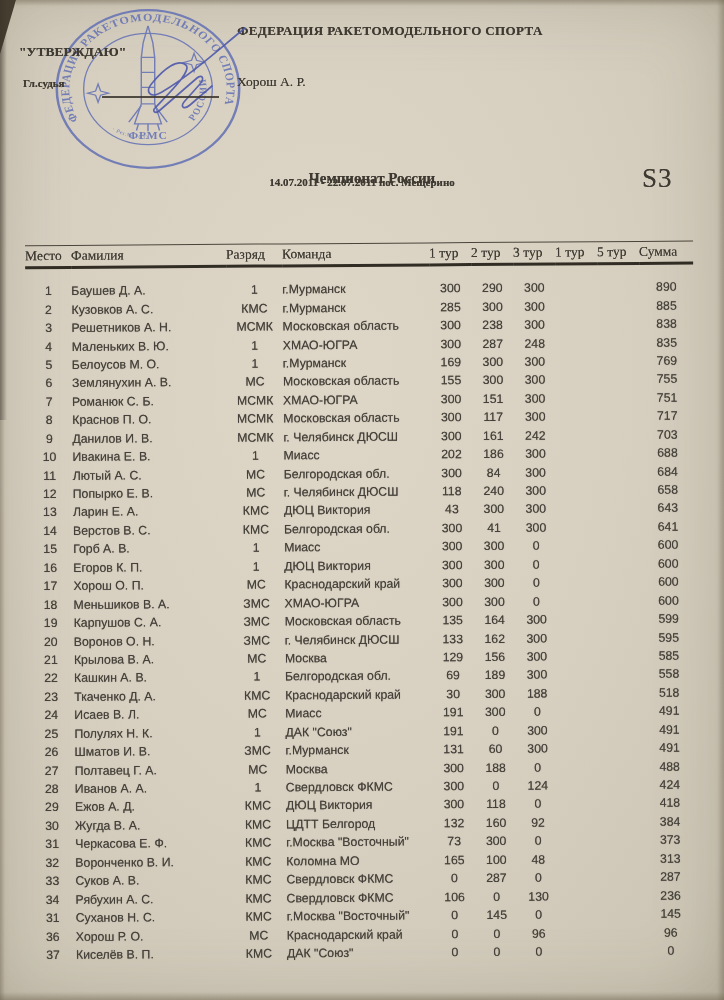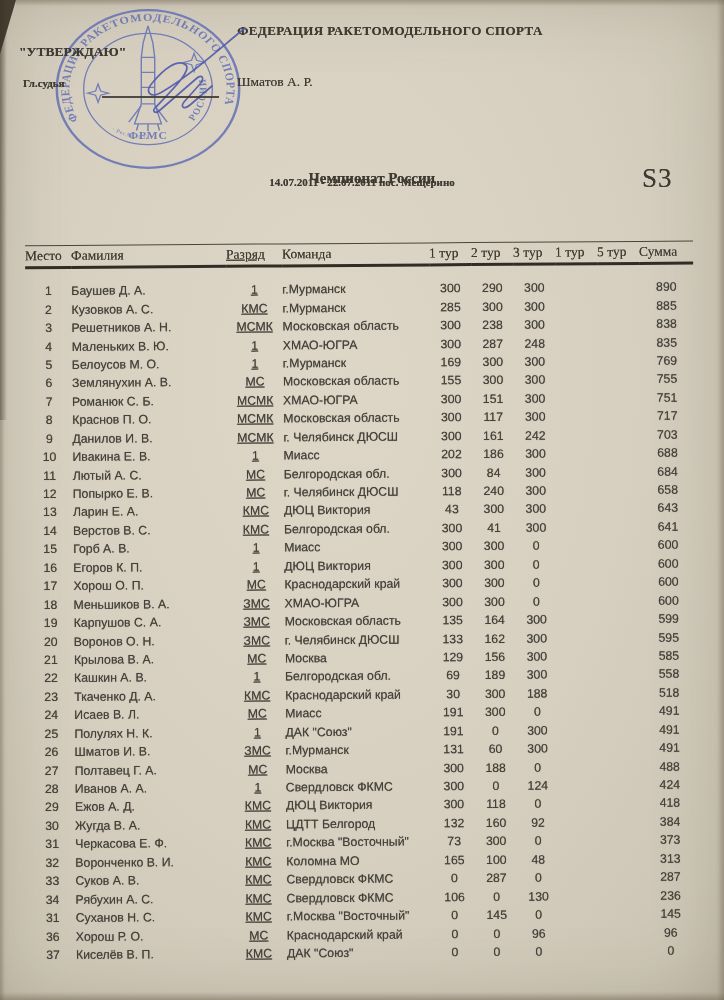--- a/index.html
+++ b/index.html
@@ -72,21 +72,21 @@
     font-family:"Liberation Sans","DejaVu Sans",sans-serif;
     font-size:12.3px;color:#45413a;
     text-shadow:0 0 .7px rgba(72,66,56,.75);
     height:18.45px;padding:0;vertical-align:middle;white-space:nowrap;
   }
   tr.spacer td{height:13px;border:none;}
   .c-place{text-align:center;margin-left:44px;}
   th.c-place{text-align:left;padding-left:2px;}
   .c-name{text-align:left;padding-left:4px;}
   th.c-name{padding-left:0;}
-  .c-rank{text-align:center;text-decoration:underline;}
+  .c-rank{text-align:center;}
   .c-team{text-align:left;padding-left:3px;}
   .c-t1,.c-t2,.c-t3,.c-t4,.c-t5{text-align:center;}
   .c-sum{text-align:center;}
 </style>
 </head>
 <body>
 
 <div class="page">
 
   <div class="shade corner-tl"></div>
@@ -126,21 +126,21 @@
   <svg class="signature" viewBox="0 0 170 115">
     <path fill="none" stroke-width="1.7" stroke-linecap="round" d="M145,10 C118,32 92,56 62,74 C50,81 44,74 53,64
              C64,51 78,40 86,47 C92,53 70,74 55,90
              C52,93 55,96 59,93 L97,60 C102,56 105,60 100,66
              L84,84 C80,89 84,92 90,87 L112,68" stroke="#4e59ab"></path>
   </svg>
 
   <div class="approve ink">"УТВЕРЖДАЮ"</div>
   <div class="judge-label ink">Гл.судья</div>
   <div class="sig-line"></div>
-  <div class="judge-name ink">Шматов А. Р.</div>
+  <div class="judge-name ink">Хорош А. Р.</div>
 
   <div class="subtitle ink">Чемпионат России</div>
   <div class="date-line ink">14.07.2011 - 22.07.2011 пос. Мещерино</div>
   <div class="class-code ink">S3</div>
 
   <table class="results">
     <colgroup>
       <col style="width:46px">
         <col style="width:155px">
         <col style="width:56px">

